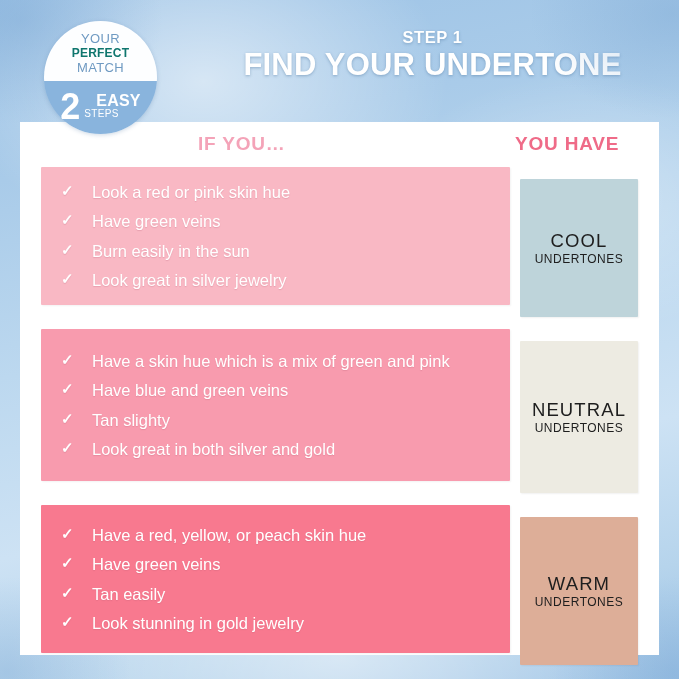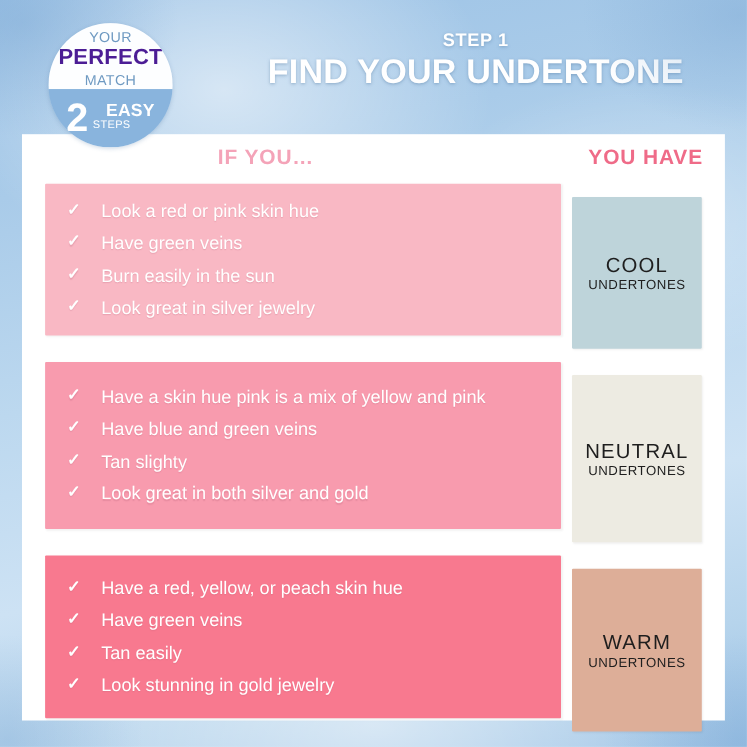--- a/index.html
+++ b/index.html
@@ -60,21 +60,21 @@
     align-items:center; justify-content:center;
     padding-top:4px;
   }
   .badge-bottom {
     position:absolute; left:0; top:53%; width:100%; height:47%;
     background:#89b4dd;
     display:flex; align-items:center; justify-content:center;
     padding-bottom:2px;
   }
   .b-your    { font-size:13px; color:#6f9ac2; letter-spacing:.3px; line-height:1.18; }
-  .b-perfect { font-size:20px; color:#4c1d95; font-weight:bold; letter-spacing:.2px; line-height:1.18; }
+  .b-perfect { font-size:12px; color:#0f766e; font-weight:bold; letter-spacing:.2px; line-height:1.18; }
   .b-match   { font-size:13px; color:#6f9ac2; letter-spacing:.3px; line-height:1.18; }
   .b-two {
     font-size:36px; color:#ffffff; font-weight:bold;
     line-height:.92; margin-right:4px;
   }
   .b-steps-wrap { display:flex; flex-direction:column; line-height:1.0; }
   .b-easy  { font-size:16px; color:#ffffff; font-weight:bold; letter-spacing:.2px;padding-left:12px; }
   .b-steps { font-size:10px; color:#ffffff; letter-spacing:.3px; }
 
   
@@ -90,21 +90,21 @@
     position:absolute; left:20px; top:133px;
     width:672px; height:34px; z-index:3;
   }
   .hdr-if {
     position:absolute; left:178px; top:0;
     font-size:19px; font-weight:bold; letter-spacing:.8px;
     color:#f4a3b8;
   }
   .hdr-have {
     position:absolute; left:495px; top:0; width:144px;
-    text-align:center;
+    text-align:left;
     font-size:19px; font-weight:bold; letter-spacing:.8px;
     color:#ef6b88;
   }
 
   
   .rows { position:absolute; left:20px; top:167px; width:639px; z-index:3; }
   .row  { position:relative; display:flex; gap:10px; padding:0 21px; }
   .row + .row { margin-top:12px; }
 
   .claims {
@@ -203,21 +203,21 @@
       <div class="swatch" style="background:#bed4da;">
         <div class="sw-name">COOL</div>
         <div class="sw-sub">UNDERTONES</div>
       </div>
     </div>
 
     <div class="row row-2">
       <div class="claims" style="background:#f89bae;">
         <div class="claim">
           <span class="check">✓</span>
-          <span class="claim-text">Have a skin hue pink is a mix of yellow and pink</span>
+          <span class="claim-text">Have a skin hue which is a mix of green and pink</span>
         </div>
         <div class="claim">
           <span class="check">✓</span>
           <span class="claim-text">Have blue and green veins</span>
         </div>
         <div class="claim">
           <span class="check">✓</span>
           <span class="claim-text">Tan slighty</span>
         </div>
         <div class="claim">

